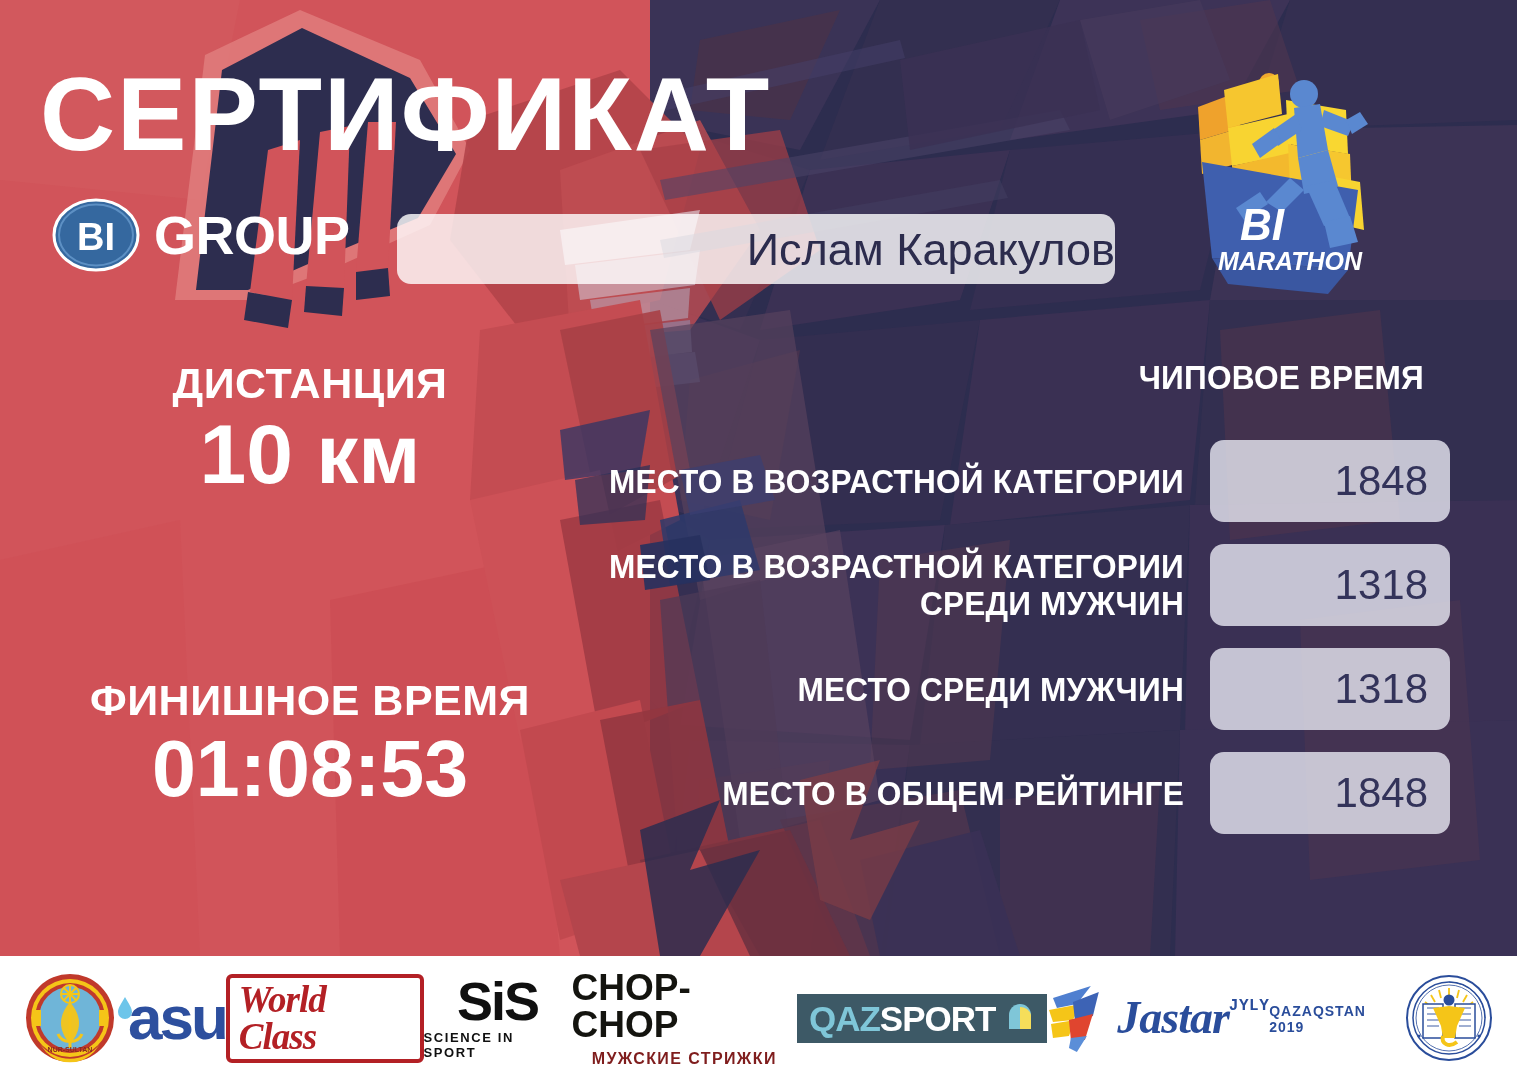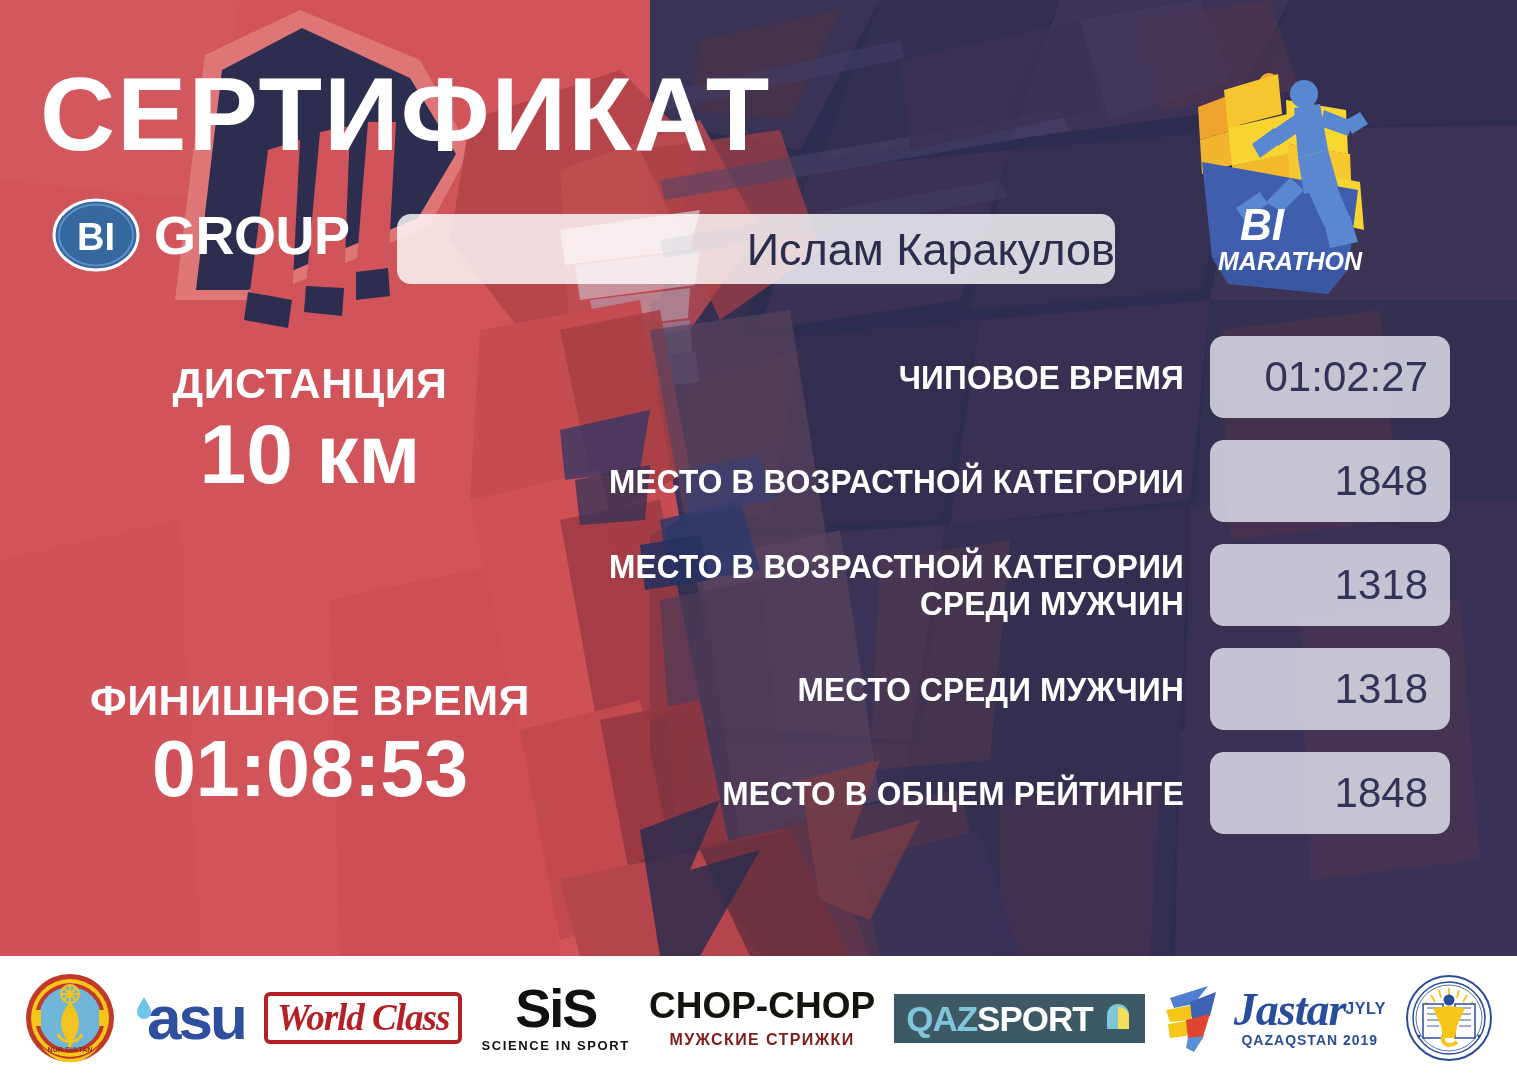--- a/index.html
+++ b/index.html
@@ -129,29 +129,29 @@
     font-family:"Liberation Sans", sans-serif; margin-top:7px;
   }
   .qazBox {
     background:#3d5966; padding:7px 12px; display:flex; align-items:center; gap:10px;
   }
   .qazA { color:#7fc6d8; font-size:35px; font-weight:bold; letter-spacing:-1px;
           font-family:"Liberation Sans", sans-serif; line-height:1; }
   .qazB { color:#ffffff; font-size:35px; font-weight:bold; letter-spacing:-1px;
           font-family:"Liberation Sans", sans-serif; line-height:1; }
   .jastarWrap { display:flex; align-items:center; gap:6px; }
-  .jastarTextCol { display:flex; flex-direction:column; align-items:center; }
+  .jastarTextCol { display:flex; flex-direction:row; align-items:center; }
   .jastarMain { display:flex; align-items:flex-start; }
   .jastarTxt {
     color:#2a4d9b; font-size:46px; font-style:italic; font-weight:bold;
     font-family:"Liberation Serif", serif; line-height:0.95; letter-spacing:-1px;
   }
   .jastarJyly {
     color:#2a4d9b; font-size:16px; font-weight:bold; letter-spacing:0.5px;
-    font-family:Liberation Sans, sans-serif; margin-top:12px;
+    font-family:Liberation Mono, monospace; margin-top:1px;
   }
   .jastarSub {
     color:#2a4d9b; font-size:14px; font-weight:bold; letter-spacing:1px;
     font-family:"Liberation Sans", sans-serif; margin-top:1px;
   }
 </style>
 </head>
 <body>
 
 <div id="cert">
@@ -337,23 +337,20 @@
   </div>
 
   <div id="finBlock" class="leftBlock">
     <div class="leftLabel">ФИНИШНОЕ ВРЕМЯ</div>
     <div class="leftValue">01:08:53</div>
   </div>
 
   <div id="stats">
     <div class="statRow">
       <div class="statLabel">ЧИПОВОЕ ВРЕМЯ</div>
-      <div class="statPill">
-        <span class="statVal">01:02:27</span>
-      </div>
     </div>
     <div class="statRow">
       <div class="statLabel">МЕСТО В ВОЗРАСТНОЙ КАТЕГОРИИ</div>
       <div class="statPill">
         <span class="statVal">1848</span>
       </div>
     </div>
     <div class="statRow">
       <div class="statLabel">МЕСТО В ВОЗРАСТНОЙ КАТЕГОРИИ СРЕДИ МУЖЧИН</div>
       <div class="statPill">

